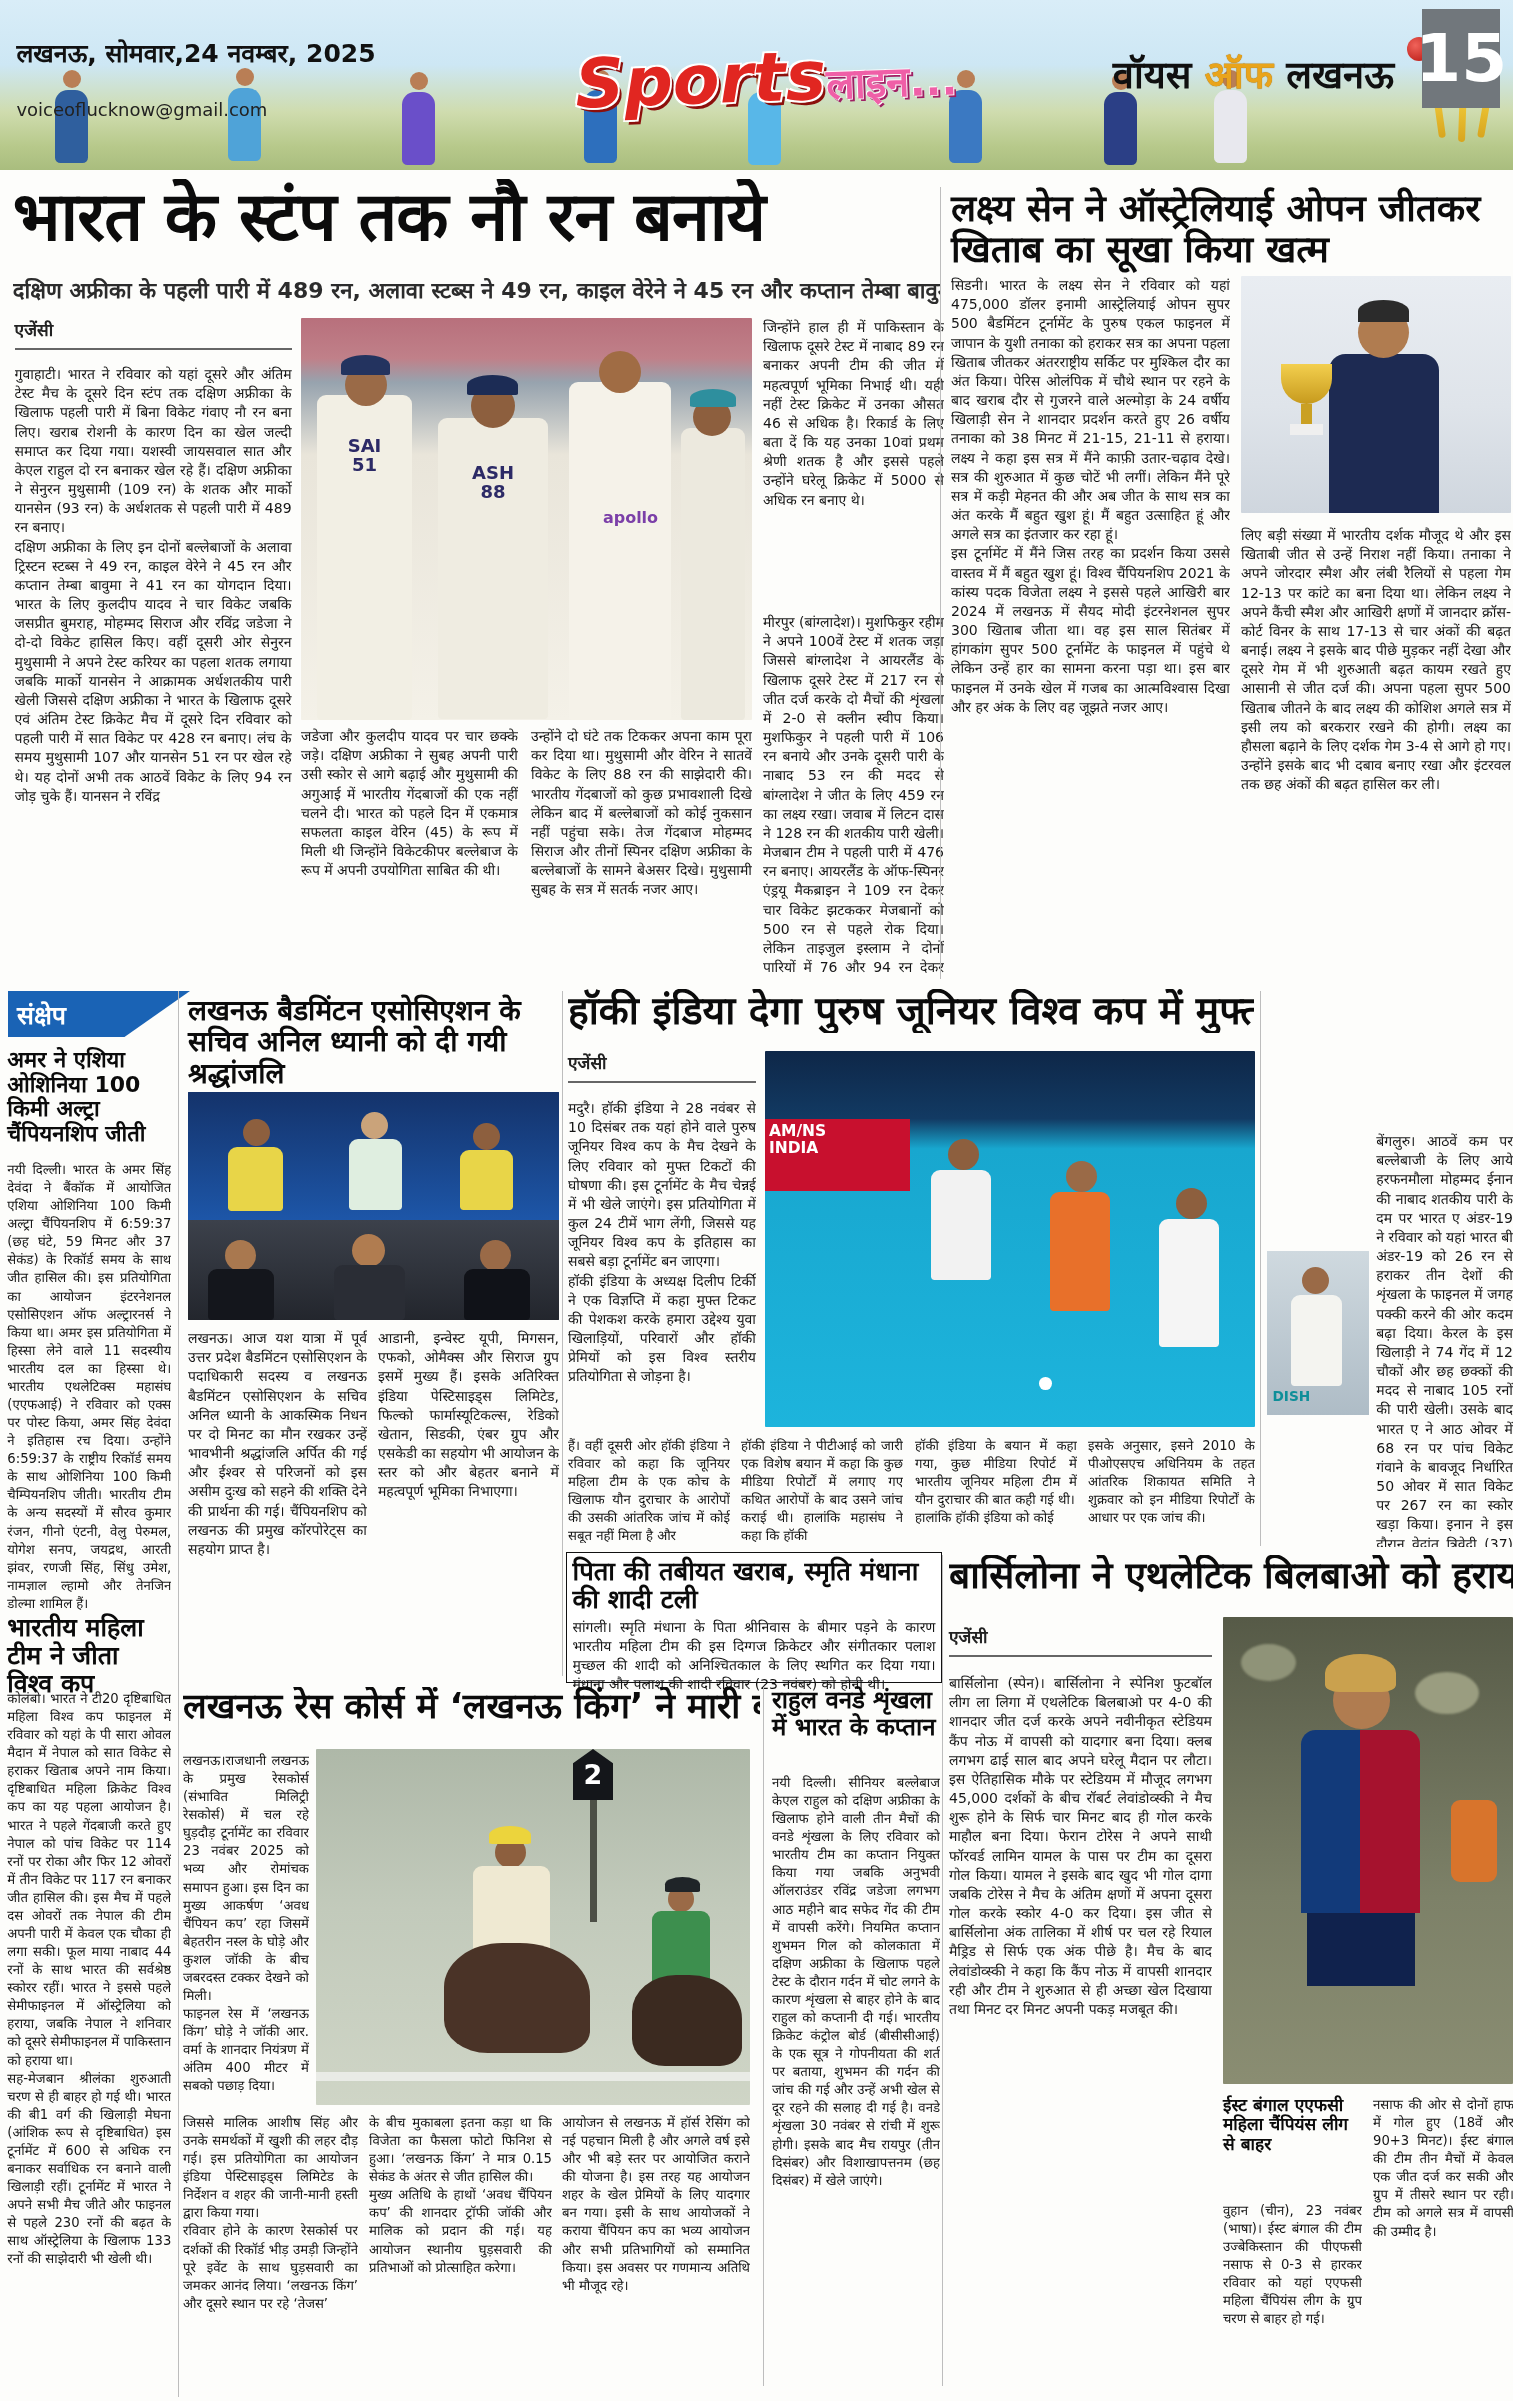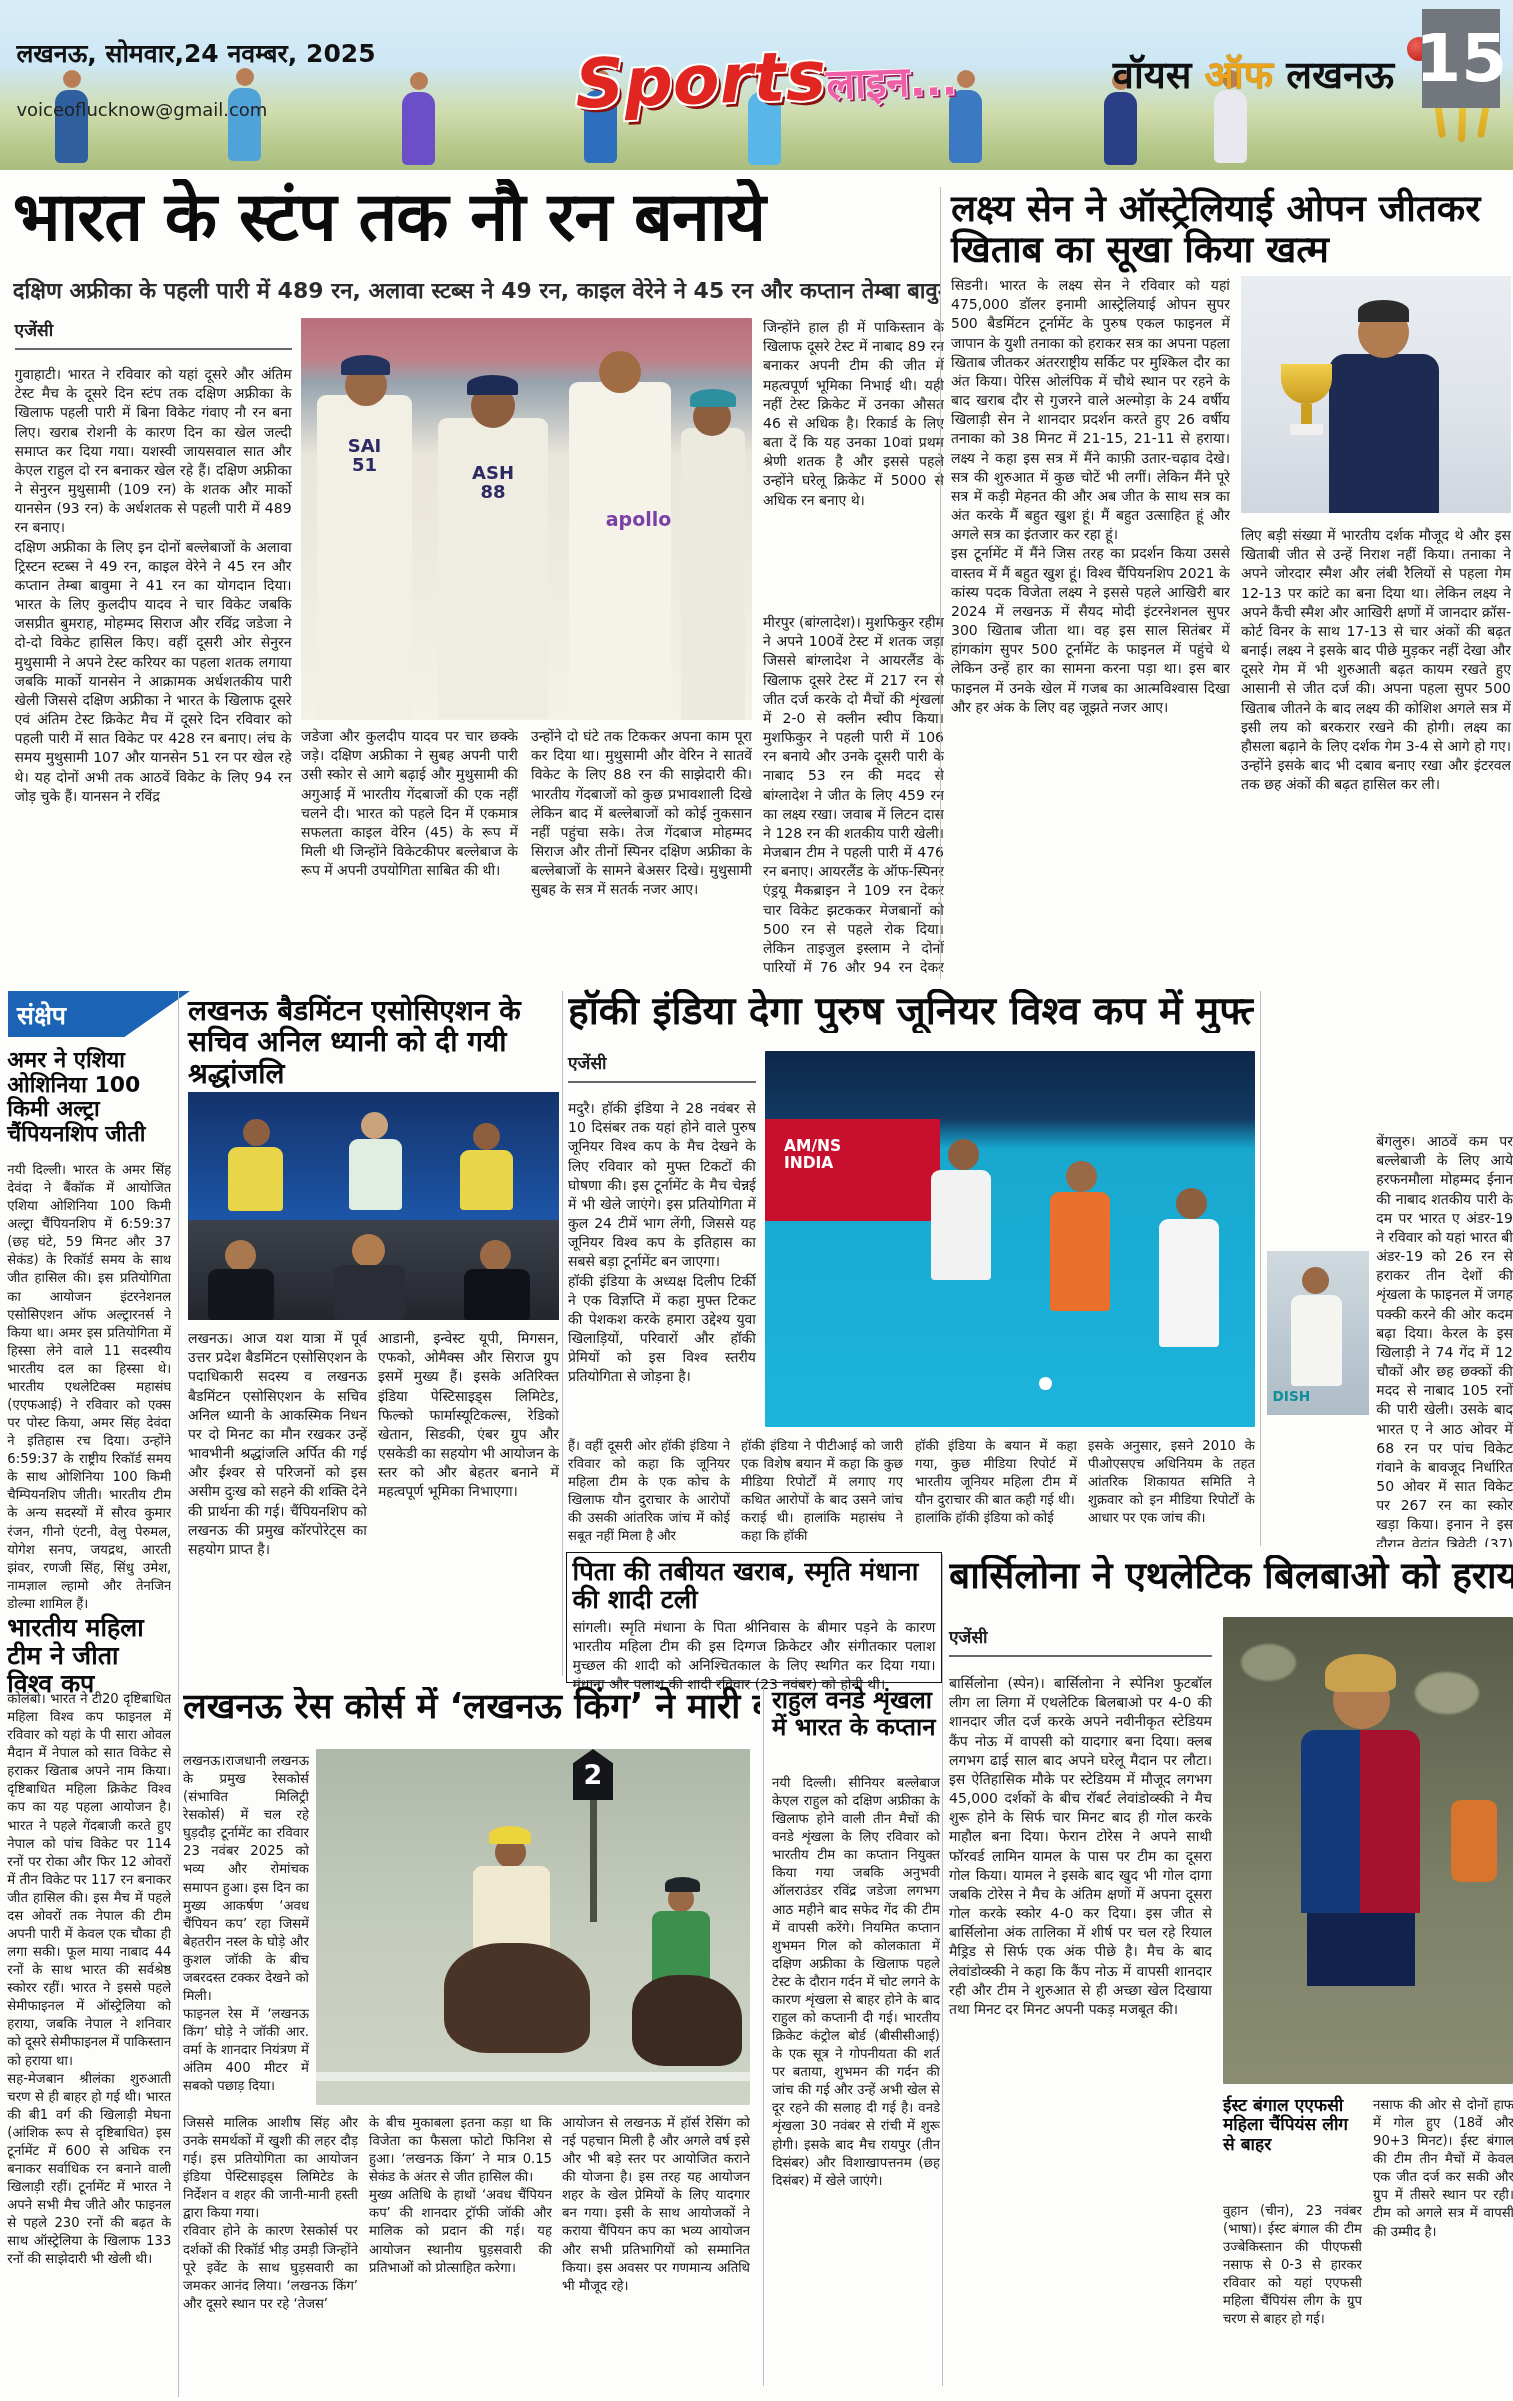--- a/index.html
+++ b/index.html
@@ -124,21 +124,21 @@
     <div class="cap" style="left:166px;top:57px;width:51px;height:20px;background:#1c2c55"></div>
     <div class="fig" style="left:268px;top:64px;width:102px;height:338px;background:#f5f2e9"></div>
     <div class="fighead" style="left:298px;top:33px;width:42px;height:42px;background:#a06c44"></div>
     <div class="fig" style="left:380px;top:110px;width:64px;height:292px;background:#ece9de"></div>
     <div class="fighead" style="left:392px;top:80px;width:38px;height:38px;background:#8d5f3e"></div>
     <div class="cap" style="left:389px;top:71px;width:46px;height:18px;background:#2e8f9e"></div>
     <span class="jersey-label" style="left:27px;top:119px;width:73px;font-size:18px">SAI
 51</span>
     <span class="jersey-label" style="left:152px;top:146px;width:80px;font-size:18px">ASH
 88</span>
-    <span class="jersey-label" style="left:292px;top:192px;width:91px;color:#7b3fa8;font-size:19px">apollo</span>
+    <span class="jersey-label" style="left:284px;top:192px;width:91px;color:#7b3fa8;font-size:16px">apollo</span>
   </div>
 
   <div class="abs prose" style="left:301px;top:727px;width:217px;height:252px">जडेजा और कुलदीप यादव पर चार छक्के जड़े। दक्षिण अफ्रीका ने सुबह अपनी पारी उसी स्कोर से आगे बढ़ाई और मुथुसामी की अगुआई में भारतीय गेंदबाजों की एक नहीं चलने दी। भारत को पहले दिन में एकमात्र सफलता काइल वेरिन (45) के रूप में मिली थी जिन्होंने विकेटकीपर बल्लेबाज के रूप में अपनी उपयोगिता साबित की थी।</div>
   <div class="abs prose" style="left:531px;top:727px;width:221px;height:252px">उन्होंने दो घंटे तक टिककर अपना काम पूरा कर दिया था। मुथुसामी और वेरिन ने सातवें विकेट के लिए 88 रन की साझेदारी की। भारतीय गेंदबाजों को कुछ प्रभावशाली दिखे लेकिन बाद में बल्लेबाजों को कोई नुकसान नहीं पहुंचा सके। तेज गेंदबाज मोहम्मद सिराज और तीनों स्पिनर दक्षिण अफ्रीका के बल्लेबाजों के सामने बेअसर दिखे। मुथुसामी सुबह के सत्र में सतर्क नजर आए।</div>
   <div class="abs prose" style="left:763px;top:318px;width:181px;height:192px">जिन्होंने हाल ही में पाकिस्तान के खिलाफ दूसरे टेस्ट में नाबाद 89 रन बनाकर अपनी टीम की जीत में महत्वपूर्ण भूमिका निभाई थी। यही नहीं टेस्ट क्रिकेट में उनका औसत 46 से अधिक है। रिकार्ड के लिए बता दें कि यह उनका 10वां प्रथम श्रेणी शतक है और इससे पहले उन्होंने घरेलू क्रिकेट में 5000 से अधिक रन बनाए थे।</div>
 
   <div class="abs prose" style="left:763px;top:613px;width:181px;height:365px">मीरपुर (बांग्लादेश)। मुशफिकुर रहीम ने अपने 100वें टेस्ट में शतक जड़ा जिससे बांग्लादेश ने आयरलैंड के खिलाफ दूसरे टेस्ट में 217 रन से जीत दर्ज करके दो मैचों की शृंखला में 2-0 से क्लीन स्वीप किया। मुशफिकुर ने पहली पारी में 106 रन बनाये और उनके दूसरी पारी के नाबाद 53 रन की मदद से बांग्लादेश ने जीत के लिए 459 रन का लक्ष्य रखा। जवाब में लिटन दास ने 128 रन की शतकीय पारी खेली। मेजबान टीम ने पहली पारी में 476 रन बनाए। आयरलैंड के ऑफ-स्पिनर एंड्रयू मैकब्राइन ने 109 रन देकर चार विकेट झटककर मेजबानों को 500 रन से पहले रोक दिया। लेकिन ताइजुल इस्लाम ने दोनों पारियों में 76 और 94 रन देकर चार-चार विकेट झटके। इससे पहले वे 250 टेस्ट विकेट पूरे करने वाले पहले बांग्लादेशी गेंदबाज बन गए।</div>
 
   <div class="rule-v" style="left:940px;top:187px;height:792px"></div>
 
@@ -185,21 +185,21 @@
   <div class="abs prose" style="left:188px;top:1329px;width:179px;height:345px">लखनऊ। आज यश यात्रा में पूर्व उत्तर प्रदेश बैडमिंटन एसोसिएशन के पदाधिकारी सदस्य व लखनऊ बैडमिंटन एसोसिएशन के सचिव अनिल ध्यानी के आकस्मिक निधन पर दो मिनट का मौन रखकर उन्हें भावभीनी श्रद्धांजलि अर्पित की गई और ईश्वर से परिजनों को इस असीम दुःख को सहने की शक्ति देने की प्रार्थना की गई। चैंपियनशिप को लखनऊ की प्रमुख कॉरपोरेट्स का सहयोग प्राप्त है।</div>
   <div class="abs prose" style="left:378px;top:1329px;width:181px;height:345px">आडानी, इन्वेस्ट यूपी, मिगसन, एफको, ओमैक्स और सिराज ग्रुप इसमें मुख्य हैं। इसके अतिरिक्त इंडिया पेस्टिसाइड्स लिमिटेड, फिल्को फार्मास्यूटिकल्स, रेडिको खेतान, सिडकी, एंबर ग्रुप और एसकेडी का सहयोग भी आयोजन के स्तर को और बेहतर बनाने में महत्वपूर्ण भूमिका निभाएगा।</div>
 
   <div class="rule-v" style="left:562px;top:991px;height:685px"></div>
 
   <div class="abs hl" style="left:568px;top:989px;width:686px;font-size:39px;white-space:nowrap;overflow:hidden">हॉकी इंडिया देगा पुरुष जूनियर विश्व कप में मुफ्त टिकट</div>
   <div class="abs byline" style="left:568px;top:1051px;width:188px">एजेंसी</div>
   <div class="abs prose" style="left:568px;top:1099px;width:188px;height:329px">मदुरै। हॉकी इंडिया ने 28 नवंबर से 10 दिसंबर तक यहां होने वाले पुरुष जूनियर विश्व कप के मैच देखने के लिए रविवार को मुफ्त टिकटों की घोषणा की। इस टूर्नामेंट के मैच चेन्नई में भी खेले जाएंगे। इस प्रतियोगिता में कुल 24 टीमें भाग लेंगी, जिससे यह जूनियर विश्व कप के इतिहास का सबसे बड़ा टूर्नामेंट बन जाएगा।
 हॉकी इंडिया के अध्यक्ष दिलीप टिर्की ने एक विज्ञप्ति में कहा मुफ्त टिकट की पेशकश करके हमारा उद्देश्य युवा खिलाड़ियों, परिवारों और हॉकी प्रेमियों को इस विश्व स्तरीय प्रतियोगिता से जोड़ना है।</div>
   <div class="photo" style="left:765px;top:1051px;width:490px;height:376px;background:linear-gradient(180deg,#0e2748 0%,#123a63 18%,#18a7cf 26%,#1db4dc 100%)">
-    <div style="position:absolute;left:0;top:68px;width:137px;height:64px;background:#c8102e;color:#fff;font-weight:800;font-size:15.5px;line-height:1.1;padding:19px;white-space:pre-line">AM/NS
+    <div style="position:absolute;left:0;top:68px;width:137px;height:64px;background:#c8102e;color:#fff;font-weight:800;font-size:15.5px;line-height:1.1;padding:4px;white-space:pre-line">AM/NS
 INDIA</div>
     <div class="fighead" style="left:183px;top:88px;width:31px;height:31px;background:#8d5f3e"></div>
     <div class="fig" style="left:166px;top:119px;width:60px;height:110px;background:#f2f2f2"></div>
     <div class="fighead" style="left:301px;top:110px;width:31px;height:31px;background:#9a6a47"></div>
     <div class="fig" style="left:285px;top:141px;width:60px;height:119px;background:#e8702a"></div>
     <div class="fighead" style="left:411px;top:137px;width:31px;height:31px;background:#8d5f3e"></div>
     <div class="fig" style="left:394px;top:168px;width:60px;height:128px;background:#f5f5f5"></div>
     <div style="position:absolute;left:274px;bottom:37px;width:12.8px;height:12.8px;border-radius:50%;background:#fff"></div>
   </div>
   <div class="abs prose small" style="left:568px;top:1437px;width:162px;height:106px">हैं। वहीं दूसरी ओर हॉकी इंडिया ने रविवार को कहा कि जूनियर महिला टीम के एक कोच के खिलाफ यौन दुराचार के आरोपों की उसकी आंतरिक जांच में कोई सबूत नहीं मिला है और</div>

